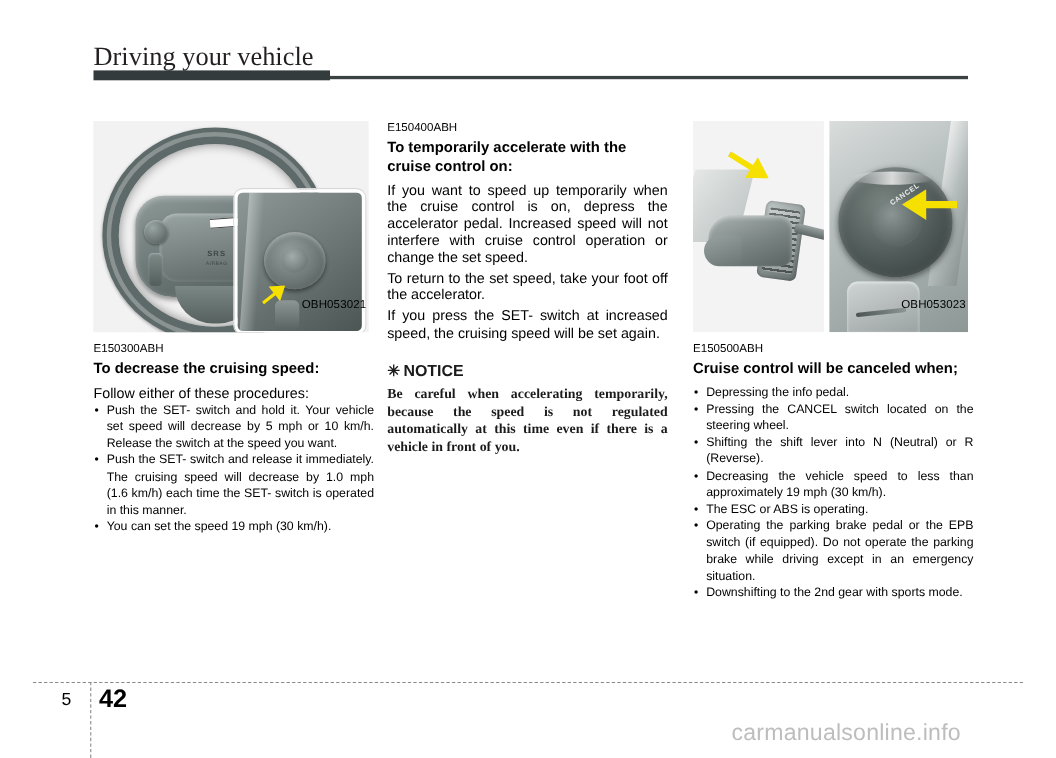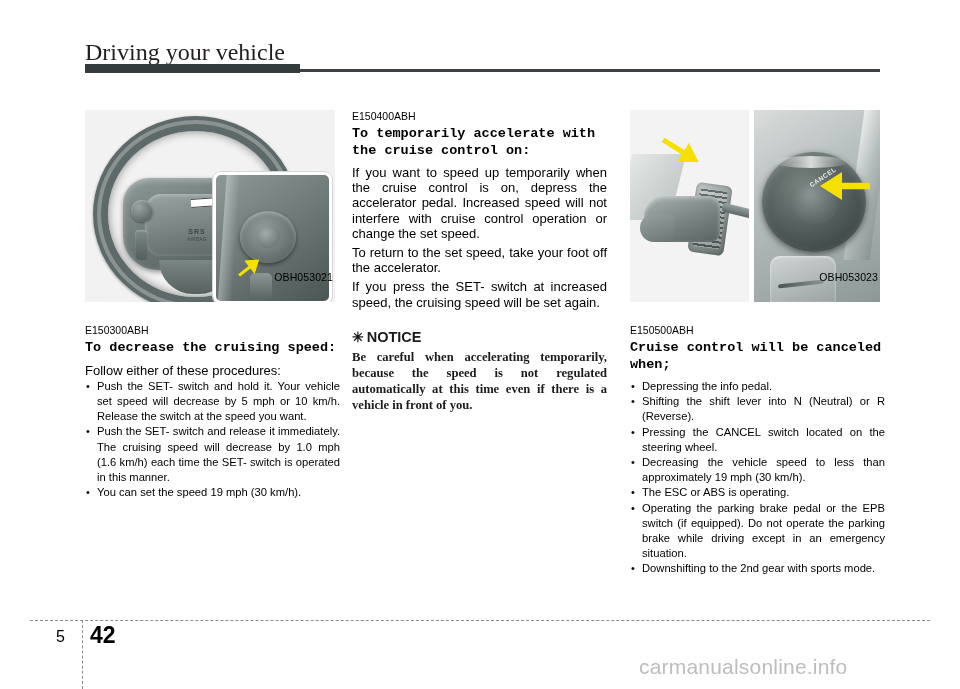--- a/index.html
+++ b/index.html
@@ -54,30 +54,29 @@
     width: 255px;
   }
   #column-left  { left: 85px; }
   #column-mid   { left: 352px; }
   #column-right { left: 630px; }
 
   .fig-code {
     font-size: 10.5px;
     color: #000;
     line-height: 13px;
-    margin-top: 22px;
+    margin-top: 9px;
     margin-bottom: 2px;
   }
   .sec-heading {
     font-size: 13.5px;
     font-weight: bold;
     color: #000;
     line-height: 16.5px;
     margin: 3px 0 6px 0;
-    font-family: Liberation Mono, monospace;
   }
   .para {
     font-size: 13px;
     color: #000;
     line-height: 15.2px;
     text-align: justify;
     margin: 4px 0 1px 0;
   }
   .para.nojust { text-align: left; }
 
@@ -466,21 +465,21 @@
     position: absolute;
     left: 90px;
     top: 624px;
     font-size: 23px;
     font-weight: bold;
     color: #000;
     line-height: 22px;
   }
   #watermark {
     position: absolute;
-    left: 639px;
+    left: 665px;
     top: 655px;
     font-size: 21px;
     color: #bdbdbd;
     letter-spacing: .2px;
     line-height: 24px;
   }
 </style>
 </head>
 <body>
 
@@ -571,22 +570,22 @@
       </div>
 
       <div class="fig-caption">OBH053023</div>
     </div>
   </div>
 
   <div class="fig-code">E150500ABH</div>
   <div class="sec-heading">Cruise control will be canceled when;</div>
   <ul class="bullets">
     <li>Depressing the info pedal.</li>
+    <li>Pressing the CANCEL switch located on the steering wheel.</li>
     <li>Shifting the shift lever into N (Neutral) or R (Reverse).</li>
-    <li>Pressing the CANCEL switch located on the steering wheel.</li>
     <li>Decreasing the vehicle speed to less than approximately 19 mph (30 km/h).</li>
     <li>The ESC or ABS is operating.</li>
     <li>Operating the parking brake pedal or the EPB switch (if equipped). Do not operate the parking brake while driving except in an emergency situation.</li>
     <li>Downshifting to the 2nd gear with sports mode.</li>
   </ul>
 </div>
 
 <div id="footer-dashed-h"></div>
 <div id="footer-dashed-v"></div>
 <div id="footer-chapter">5</div>

